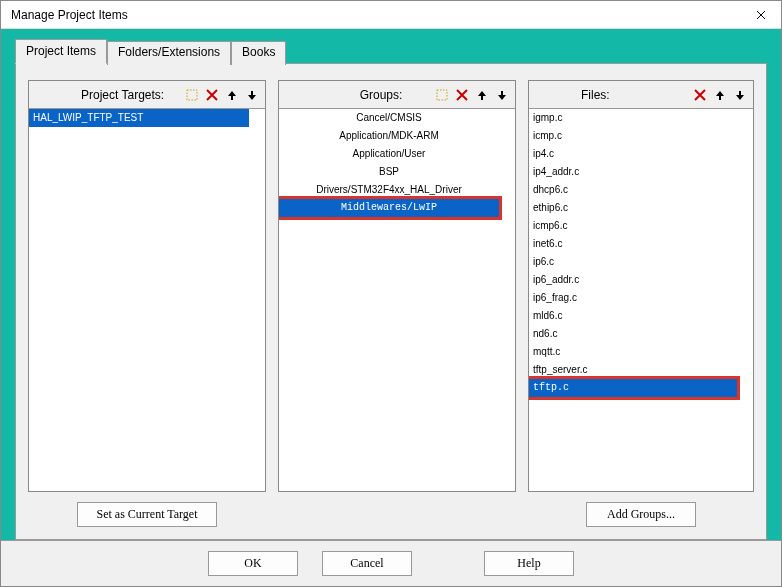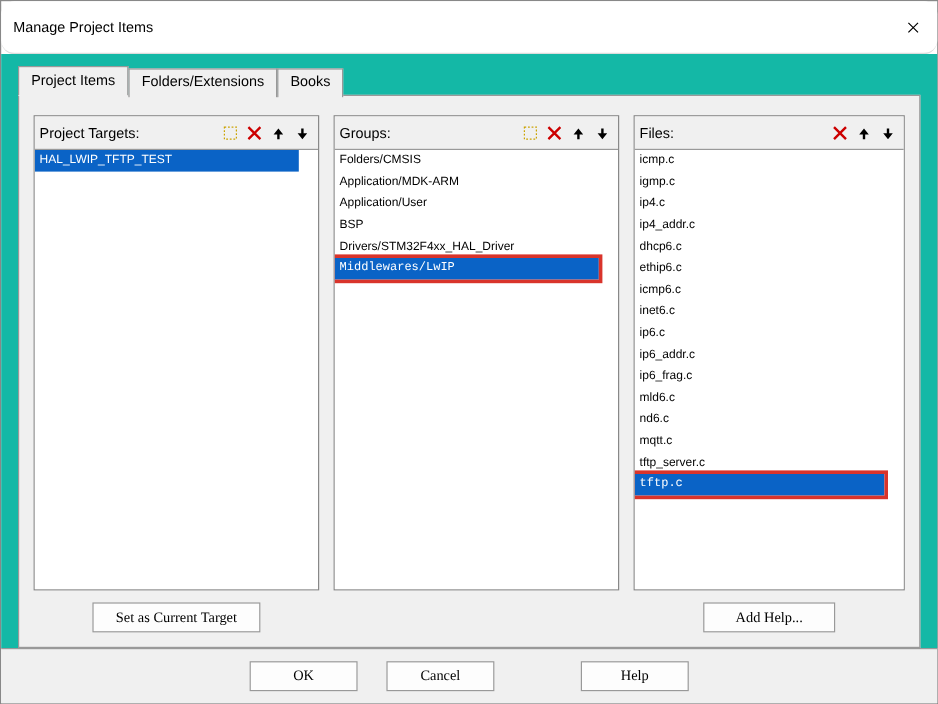--- a/index.html
+++ b/index.html
@@ -14,27 +14,26 @@
   }
   .window {
     width: 782px;
     height: 587px;
     background: #fff;
     border: 1px solid #888;
     display: flex;
     flex-direction: column;
   }
   .titlebar {
-    height: 44px;
+    height: 28px;
     background: #fff;
     display: flex;
     align-items: center;
     padding: 0 0 0 10px;
     border-bottom: 1px solid #ddd;
-    border-radius: 11px;
   }
   .titlebar .title { flex: 1; font-size: 12px; }
   .titlebar .close {
     width: 40px; height: 28px;
     display: flex; align-items: center; justify-content: center;
     cursor: default;
   }
   .body {
     flex: 1;
     padding: 10px 14px 0 14px;
@@ -86,34 +85,35 @@
     min-height: 0;
   }
   .col {
     border: 1px solid #888;
     background: #f0f0f0;
     display: flex;
     flex-direction: column;
     min-width: 0;
   }
   .col.targets { width: 238px; }
-  .col.groups  { width: 238px; }
+  .col.groups  { width: 238px; text-align: center; }
   .col.files   { flex: 1; }
   .col-header {
     display: flex;
     align-items: center;
     padding: 3px 4px;
     gap: 2px;
     background: #f0f0f0;
     border-bottom: 1px solid #999;
     height: 28px;
   }
   .col-header .lbl {
     flex: 1;
     font-size: 12px;
+    margin-left: 48px;
   }
   .icon-btn {
     width: 18px;
     height: 18px;
     display: flex;
     align-items: center;
     justify-content: center;
     border: 1px solid transparent;
     cursor: default;
   }
@@ -253,21 +253,21 @@
                   <path d="M6 2 L2 7 L5 7 L5 11 L7 11 L7 7 L10 7 Z" fill="#000"></path>
                 </svg>
               </div>
             <div class="icon-btn">
                 <svg width="12" height="12">
                   <path d="M6 11 L2 6 L5 6 L5 2 L7 2 L7 6 L10 6 Z" fill="#000"></path>
                 </svg>
               </div>
           </div>
           <div class="listbox" id="groups-list">
-              <div class="list-item">Folders/CMSIS</div>
+              <div class="list-item">Cancel/CMSIS</div>
               <div class="list-item">Application/MDK-ARM</div>
               <div class="list-item">Application/User</div>
               <div class="list-item">BSP</div>
               <div class="list-item">Drivers/STM32F4xx_HAL_Driver</div>
               <div class="list-item selected red-highlight">Middlewares/LwIP</div>
             </div>
         </div>
 
         <div class="col files">
           <div class="col-header">
@@ -282,22 +282,22 @@
                   <path d="M6 2 L2 7 L5 7 L5 11 L7 11 L7 7 L10 7 Z" fill="#000"></path>
                 </svg>
               </div>
             <div class="icon-btn">
                 <svg width="12" height="12">
                   <path d="M6 11 L2 6 L5 6 L5 2 L7 2 L7 6 L10 6 Z" fill="#000"></path>
                 </svg>
               </div>
           </div>
           <div class="listbox" id="files-list">
+              <div class="list-item">igmp.c</div>
               <div class="list-item">icmp.c</div>
-              <div class="list-item">igmp.c</div>
               <div class="list-item">ip4.c</div>
               <div class="list-item">ip4_addr.c</div>
               <div class="list-item">dhcp6.c</div>
               <div class="list-item">ethip6.c</div>
               <div class="list-item">icmp6.c</div>
               <div class="list-item">inet6.c</div>
               <div class="list-item">ip6.c</div>
               <div class="list-item">ip6_addr.c</div>
               <div class="list-item">ip6_frag.c</div>
               <div class="list-item">mld6.c</div>
@@ -310,21 +310,21 @@
         </div>
 
       </div>
 
       <div class="below-row">
         <div class="spacer-targets">
           <div class="button"><span>Set as Current Target</span></div>
         </div>
         <div class="spacer-groups"></div>
         <div class="spacer-files">
-          <div class="button"><span>Add Help...</span></div>
+          <div class="button"><span>Add Groups...</span></div>
         </div>
       </div>
 
     </div>
   </div>
 
   <div class="footer">
     <div class="button" style="min-width:90px"><span>OK</span></div>
     <div class="button" style="min-width:90px"><span>Cancel</span></div>
     <div class="help-wrap">

